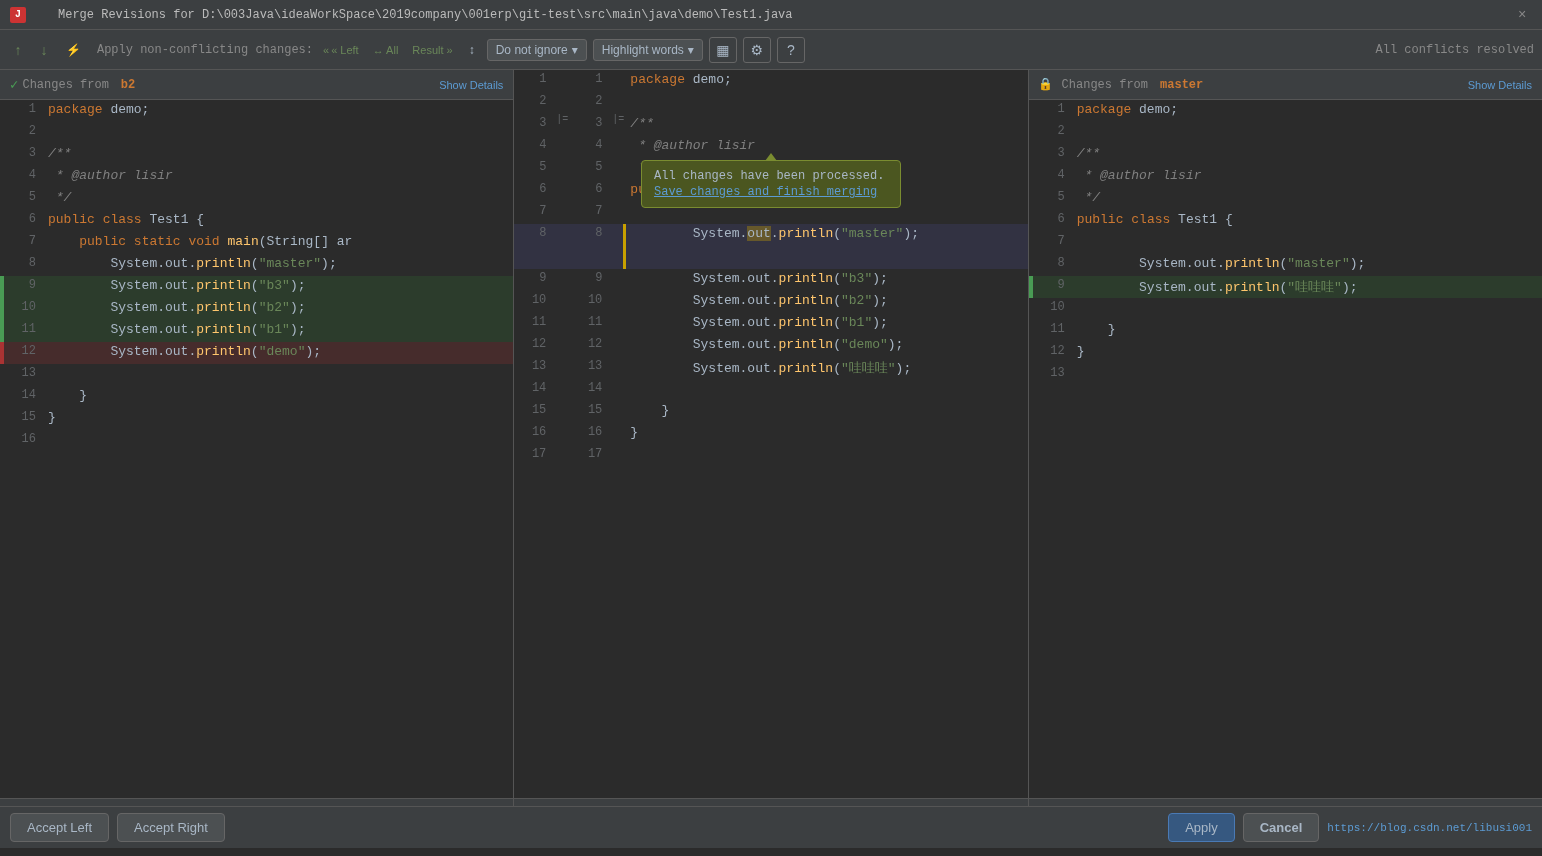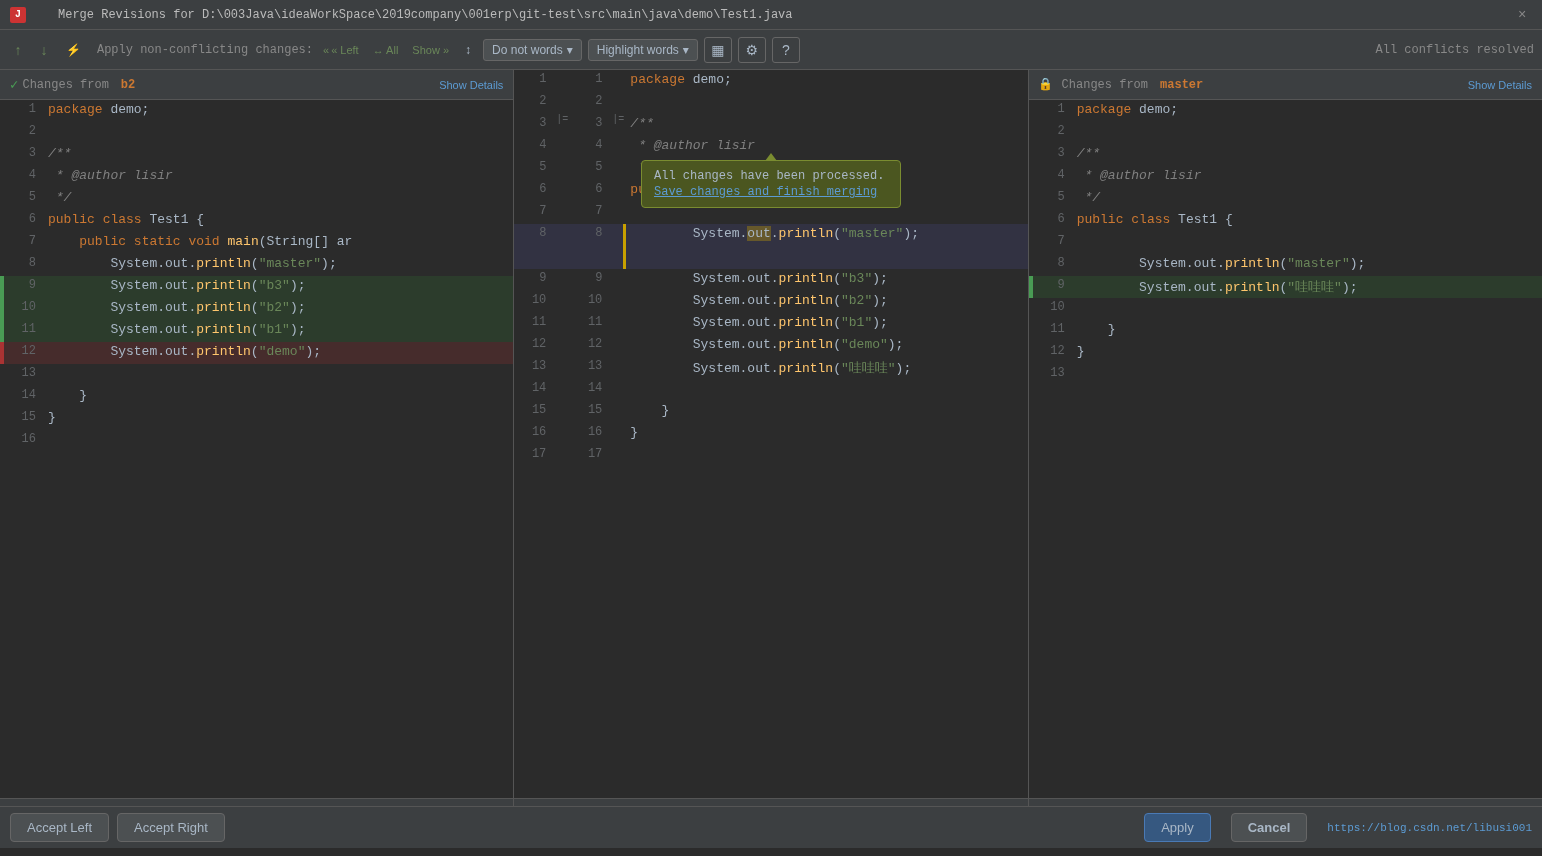--- a/index.html
+++ b/index.html
@@ -194,21 +194,21 @@
       height: 42px;
       background: #3c3f41;
       border-top: 1px solid #555;
       display: flex;
       align-items: center;
       padding: 0 10px;
       gap: 8px;
       justify-content: space-between;
     }
     .bottom-left { display: flex; gap: 8px; align-items: center; }
-    .bottom-right { display: flex; gap: 20px; align-items: center; }
+    .bottom-right { display: flex; gap: 8px; align-items: center; }
     .accept-btn {
       background: #4c5052;
       border: 1px solid #666;
       color: #a9b7c6;
       cursor: pointer;
       padding: 6px 16px;
       border-radius: 4px;
       font-size: 13px;
     }
     .apply-btn {
@@ -310,27 +310,27 @@
   </button>
   <span class="apply-label">Apply non-conflicting changes:</span>
   <button class="nav-btn">
     <span>«</span>
     <span>« Left</span>
   </button>
   <button class="nav-btn">
     <span>↔ All</span>
   </button>
   <button class="nav-btn">
-    <span>Show »</span>
+    <span>Result »</span>
   </button>
   <button class="toolbar-btn">
     <span>↕</span>
   </button>
   <button class="dropdown-btn">
-    <span>Do not words</span>
+    <span>Do not ignore</span>
     <span>▾</span>
   </button>
   <button class="dropdown-btn">
     <span>Highlight words</span>
     <span>▾</span>
   </button>
   <button class="icon-btn">
     <span>▦</span>
   </button>
   <button class="icon-btn">

